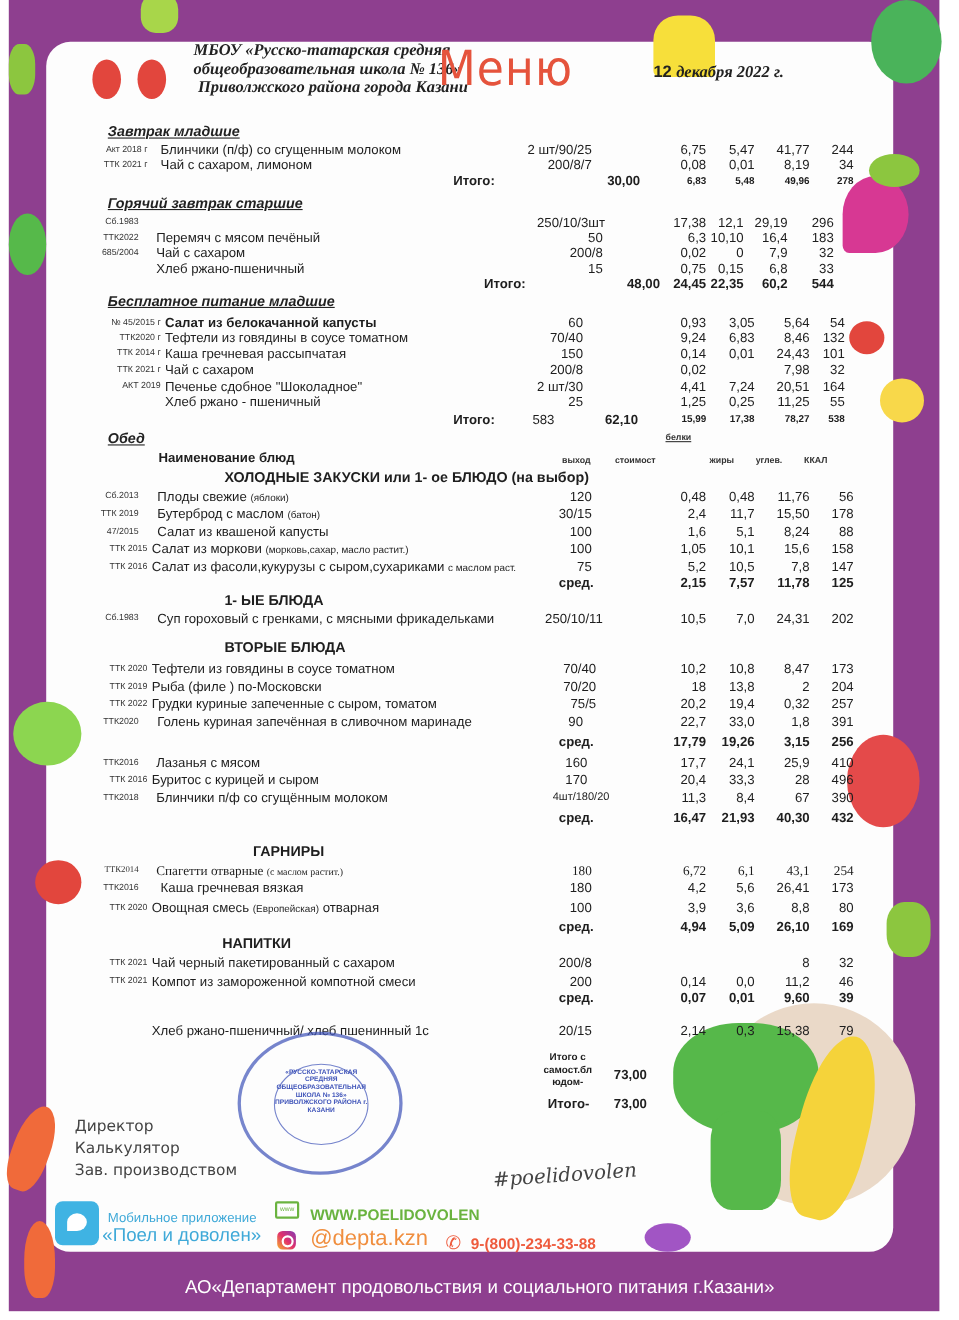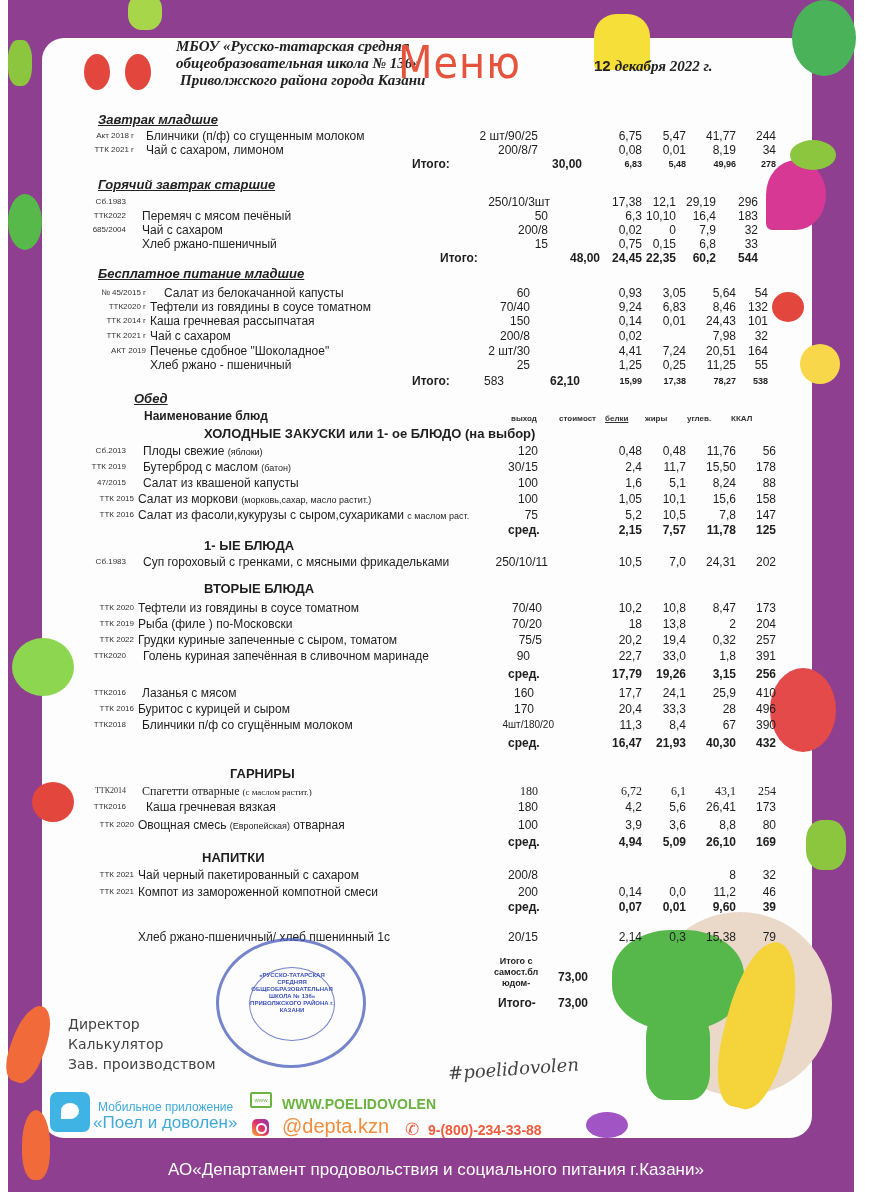--- a/index.html
+++ b/index.html
@@ -158,21 +158,21 @@
   <span class="cost" style="left:530px;">48,00</span>
   <span class="v v1">24,45</span>
   <span class="v v2" style="left:636px;">22,35</span>
   <span class="v v3" style="left:670px;">60,2</span>
   <span class="v v4" style="left:722px;">544</span>
 </div>
 
 <div class="section-title" style="top:266px;">Бесплатное питание младшие</div>
 <div class="row" style="top:286px;">
   <span class="code" style="left:98px;">№ 45/2015 г</span>
-  <span class="name" style="left:164px;">Салат из белокачанной капусты</span>
+  <span class="name" style="left:150px;font-weight:bold;">Салат из белокачанной капусты</span>
   <span class="out" style="left:420px;">60</span>
   <span class="v v1">0,93</span>
   <span class="v v2">3,05</span>
   <span class="v v3">5,64</span>
   <span class="v v4" style="left:732px;">54</span>
 </div>
 <div class="row" style="top:300px;">
   <span class="code" style="left:98px;">ТТК2020 г</span>
   <span class="name" style="left:150px;">Тефтели из говядины в соусе томатном</span>
   <span class="out" style="left:420px;">70/40</span>
@@ -219,25 +219,25 @@
 <div class="row small" style="top:374px;">
   <span class="label-bold" style="left:412px;">Итого:</span>
   <span style="position:absolute;left:484px;font-size:12px;">583</span>
   <span class="cost" style="left:510px;">62,10</span>
   <span class="v v1">15,99</span>
   <span class="v v2">17,38</span>
   <span class="v v3">78,27</span>
   <span class="v v4" style="left:732px;">538</span>
 </div>
 
-<div class="section-title" style="top:391px;margin-left:36px;">Обед</div>
+<div class="section-title" style="top:391px;">Обед</div>
 <div class="cat" style="left:144px;top:409px;font-size:12px;">Наименование  блюд</div>
 <span class="colhead" style="left:511px;top:414px;">выход</span>
 <span class="colhead" style="left:559px;top:414px;">стоимост</span>
-<span class="colhead" style="left:605px;top:414px;text-decoration:underline;">белки</span>
+<span class="colhead" style="left:605px;top:393px;text-decoration:underline;">белки</span>
 <span class="colhead" style="left:645px;top:414px;">жиры</span>
 <span class="colhead" style="left:687px;top:414px;">углев.</span>
 <span class="colhead" style="left:731px;top:414px;">ККАЛ</span>
 <div class="cat" style="left:204px;top:426px;">ХОЛОДНЫЕ  ЗАКУСКИ  или 1- ое БЛЮДО (на выбор)</div>
 
 <div class="row" style="top:444px;">
   <span class="code" style="left:78px;">Сб.2013</span>
   <span class="name" style="left:143px;"><span>Плоды свежие</span> <small>(яблоки)</small></span>
   <span class="out" style="left:428px;">120</span>
   <span class="v v1">0,48</span>

